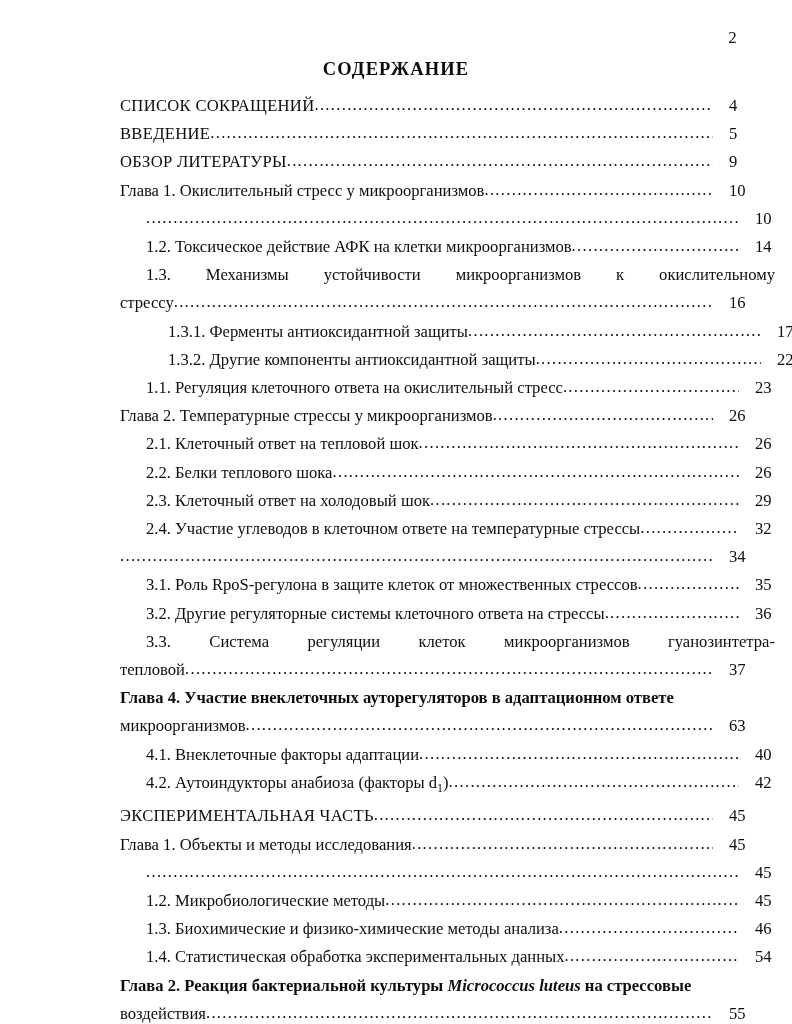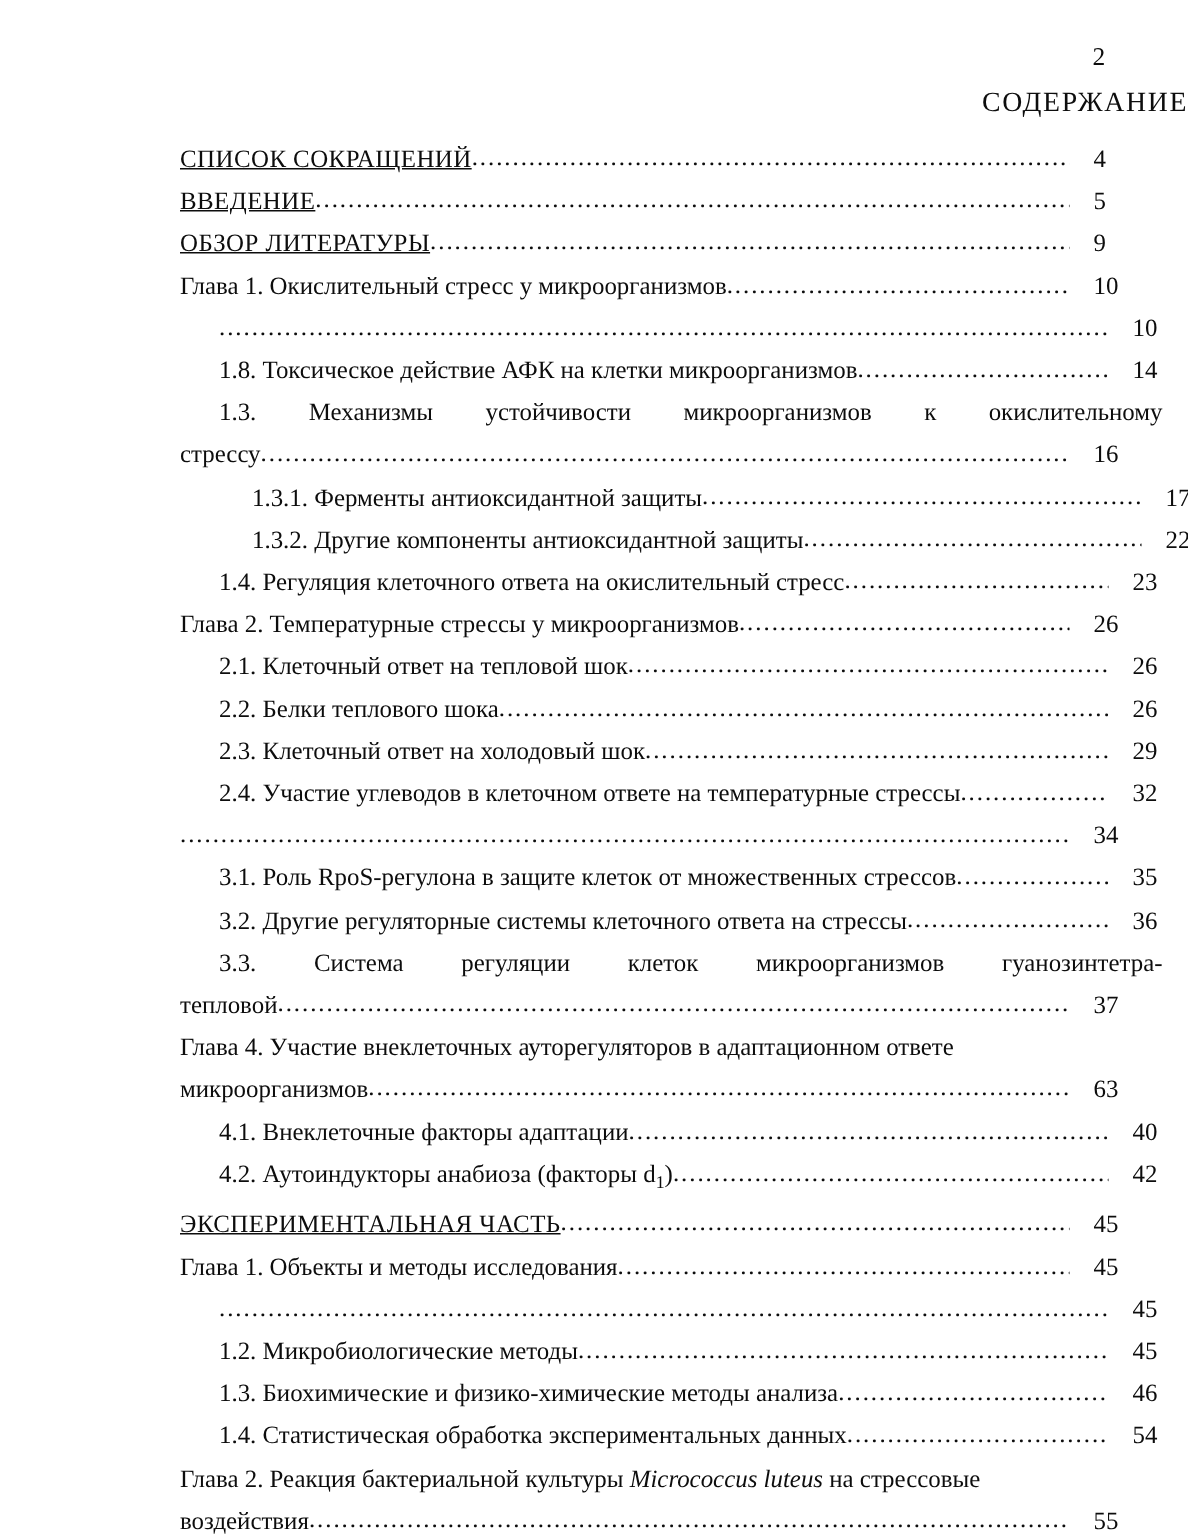--- a/index.html
+++ b/index.html
@@ -35,23 +35,23 @@
     line-height: 1;
     letter-spacing: 0.2px;
   }
 
   
   .doc-title {
     position: absolute;
     top: 59px;
     left: 0;
     width: 792px;
-    text-align: right;
+    text-align: center;
     font-size: 18.5px;
-    font-weight: normal;
+    font-weight: bold;
     letter-spacing: 1.1px;
   }
 
   
   .toc {
     position: absolute;
     top: 92px;
     left: 120px;
     width: 655px;
   }
@@ -106,29 +106,30 @@
   .wrap-line-1 {
     display: block;
     text-align: justify;
     text-align-last: justify;
     font-size: 16.6px;
     line-height: 28.2px;
   }
   .wrap-line-1.nojustify {
     text-align: center;
     text-align-last: left;
+    font-weight: bold;
   }
   .wrap-line-2 {
     display: flex;
     align-items: baseline;
     width: 100%;
     padding-left: 0;
   }
 
-  .caps { letter-spacing: 0.3px; text-decoration: underline; }
+  .caps { letter-spacing: 0.3px; }
   .ital { font-style: italic; }
   .sub { font-size: 0.72em; vertical-align: sub; }
 </style>
 </head>
 <body>
 
 <div class="page">
 
   <div class="folio">2</div>
 
@@ -164,21 +165,21 @@
         </div>
       </div>
       <div class="toc-entry lvl-1">
         <div class="row">
           <span class="leaders"></span>
           <span class="pageno">10</span>
         </div>
       </div>
       <div class="toc-entry lvl-1">
         <div class="row">
-          <span class="row-title">1.8. Токсическое действие АФК на клетки микроорганизмов</span>
+          <span class="row-title">1.2. Токсическое действие АФК на клетки микроорганизмов</span>
           <span class="leaders"></span>
           <span class="pageno">14</span>
         </div>
       </div>
       <div class="toc-entry lvl-1" style="padding-left: 0px;">
         <div class="entry-wrap">
           <span class="wrap-line-1" style="padding-left: 26px;">1.3. Механизмы устойчивости микроорганизмов к окислительному</span>
           <div class="wrap-line-2">
             <span class="row-title">стрессу</span>
             <span class="leaders"></span>
@@ -195,21 +196,21 @@
       </div>
       <div class="toc-entry lvl-2">
         <div class="row">
           <span class="row-title">1.3.2. Другие компоненты антиоксидантной защиты</span>
           <span class="leaders"></span>
           <span class="pageno">22</span>
         </div>
       </div>
       <div class="toc-entry lvl-1">
         <div class="row">
-          <span class="row-title">1.4. Регуляция клеточного ответа на окислительный стресс</span>
+          <span class="row-title">1.1. Регуляция клеточного ответа на окислительный стресс</span>
           <span class="leaders"></span>
           <span class="pageno">23</span>
         </div>
       </div>
       <div class="toc-entry lvl-0">
         <div class="row">
           <span class="row-title">Глава 2. Температурные стрессы у микроорганизмов</span>
           <span class="leaders"></span>
           <span class="pageno">26</span>
         </div>

